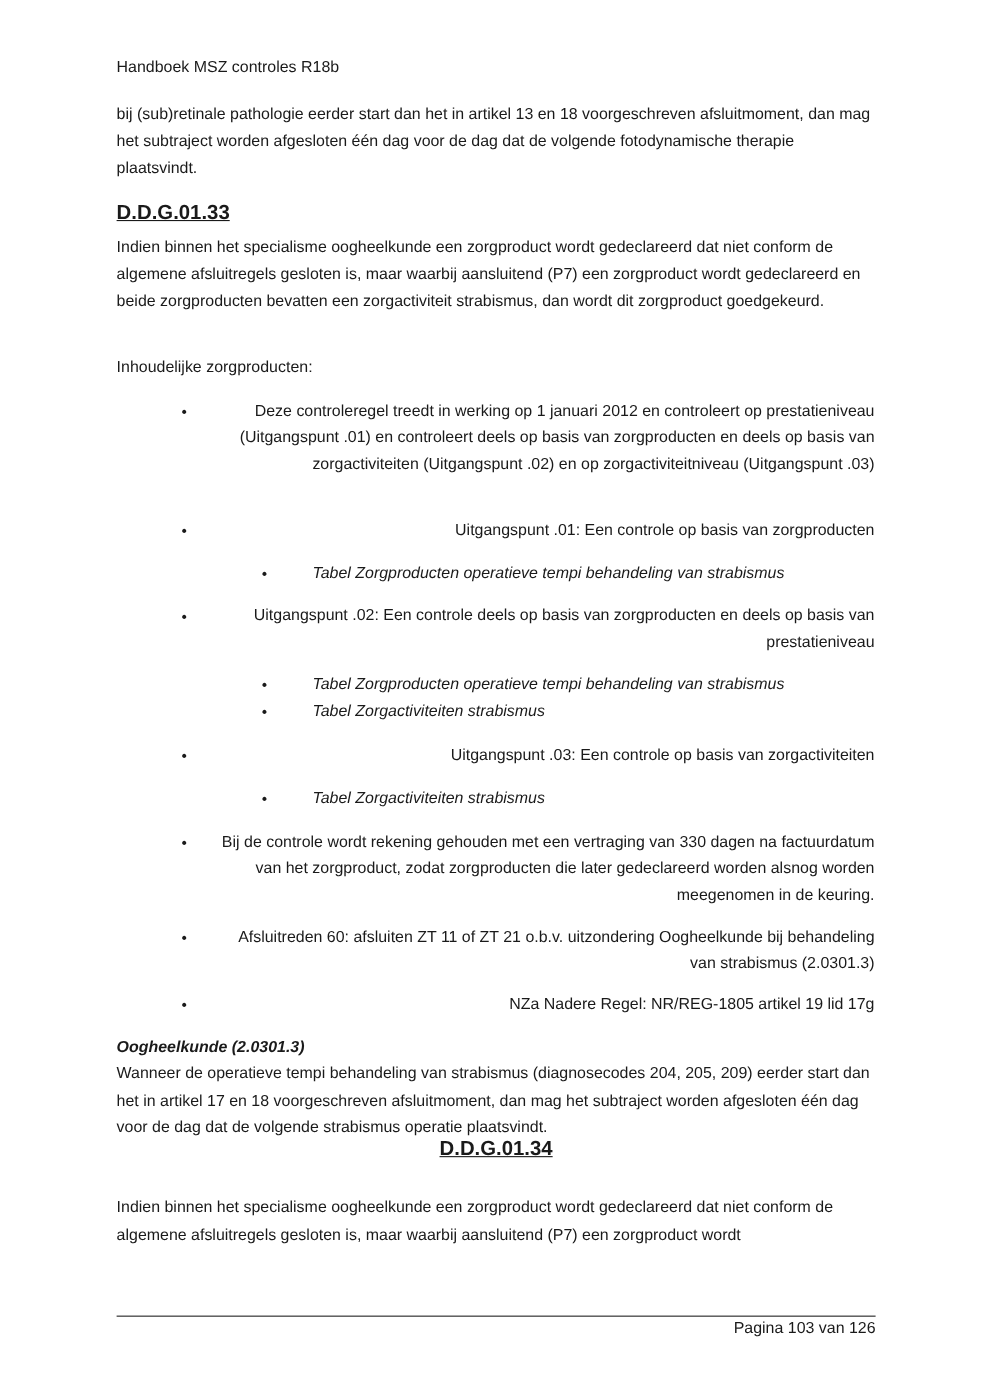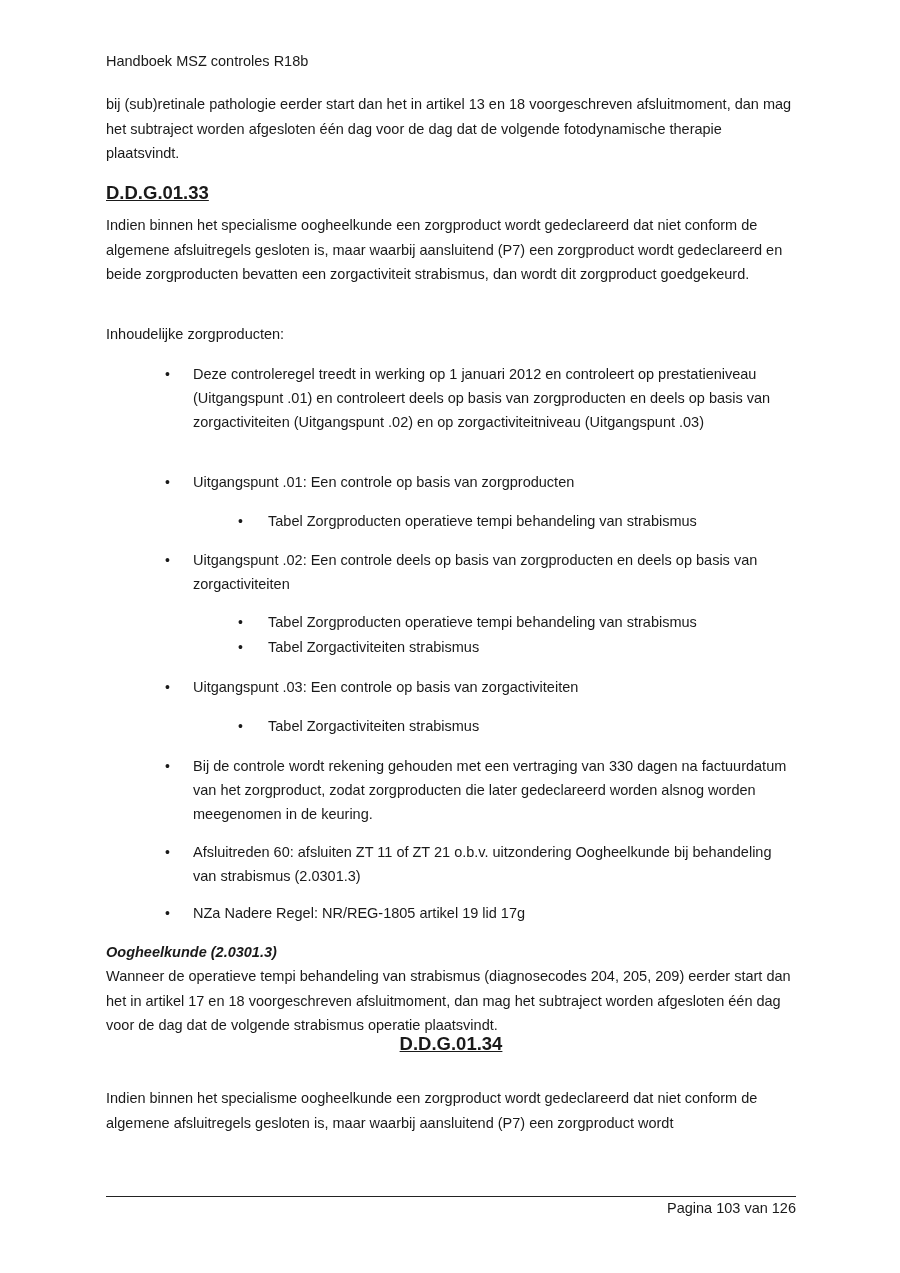--- a/index.html
+++ b/index.html
@@ -8,24 +8,24 @@
     font-family: "Liberation Sans", sans-serif; color: #1a1a1a;
   }
   .page { position: absolute; left: 0; top: 0; width: 796px; height: 1273px; padding-left: 32px; }
   .abs { position: absolute; left: 106px; width: 690px; }
   .header-title { top: 53px; font-size: 14.5px; }
   .p { font-size: 14.5px; line-height: 24.5px; margin: 0; }
   .h { font-size: 18.5px; font-weight: bold; margin: 0; text-decoration: underline; }
   .italic { font-style: italic; }
   .bullet { position: absolute; left: 165px; width: 630px; font-size: 14.5px; line-height: 24px; }
   .bullet .dot { position: absolute; left: 0; top: 0; width: 20px; font-size: 14px; }
-  .bullet .txt { margin-left: 28px; display: block; }
+  .bullet .txt { margin-left: 28px; display: block; text-align: right; }
   .sub { position: absolute; left: 238px; width: 560px; font-size: 14.5px; line-height: 24px; }
   .sub .dot { position: absolute; left: 0; top: 0; width: 20px; font-size: 14px; }
-  .sub .txt { margin-left: 30px; display: block; }
+  .sub .txt { margin-left: 46px; display: block; font-style: italic; }
   .footer-rule { position: absolute; left: 106px; top: 1196px; width: 690px; height: 0; border-top: 1.5px solid #222; }
   .footer-text { position: absolute; left: 106px; width: 690px; top: 1200px; text-align: right; font-size: 14.5px; }
 </style>
 </head>
 <body>
 
 <div class="page">
 
   <div class="abs header-title">Handboek MSZ controles R18b</div>
 
@@ -46,21 +46,21 @@
     <span class="dot">•</span>
     <span class="txt">Uitgangspunt .01: Een controle op basis van zorgproducten</span>
   </div>
   <div class="sub" style="top:509px;">
     <span class="dot">•</span>
     <span class="txt">Tabel Zorgproducten operatieve tempi behandeling van strabismus</span>
   </div>
 
   <div class="bullet" style="top:548px;">
     <span class="dot">•</span>
-    <span class="txt">Uitgangspunt .02: Een controle deels op basis van zorgproducten en deels op basis van zorgactiviteiten</span>
+    <span class="txt">Uitgangspunt .02: Een controle deels op basis van zorgproducten en deels op basis van prestatieniveau</span>
   </div>
   <div class="sub" style="top:610px;">
     <span class="dot">•</span>
     <span class="txt">Tabel Zorgproducten operatieve tempi behandeling van strabismus</span>
   </div>
   <div class="sub" style="top:635px;">
     <span class="dot">•</span>
     <span class="txt">Tabel Zorgactiviteiten strabismus</span>
   </div>
 

